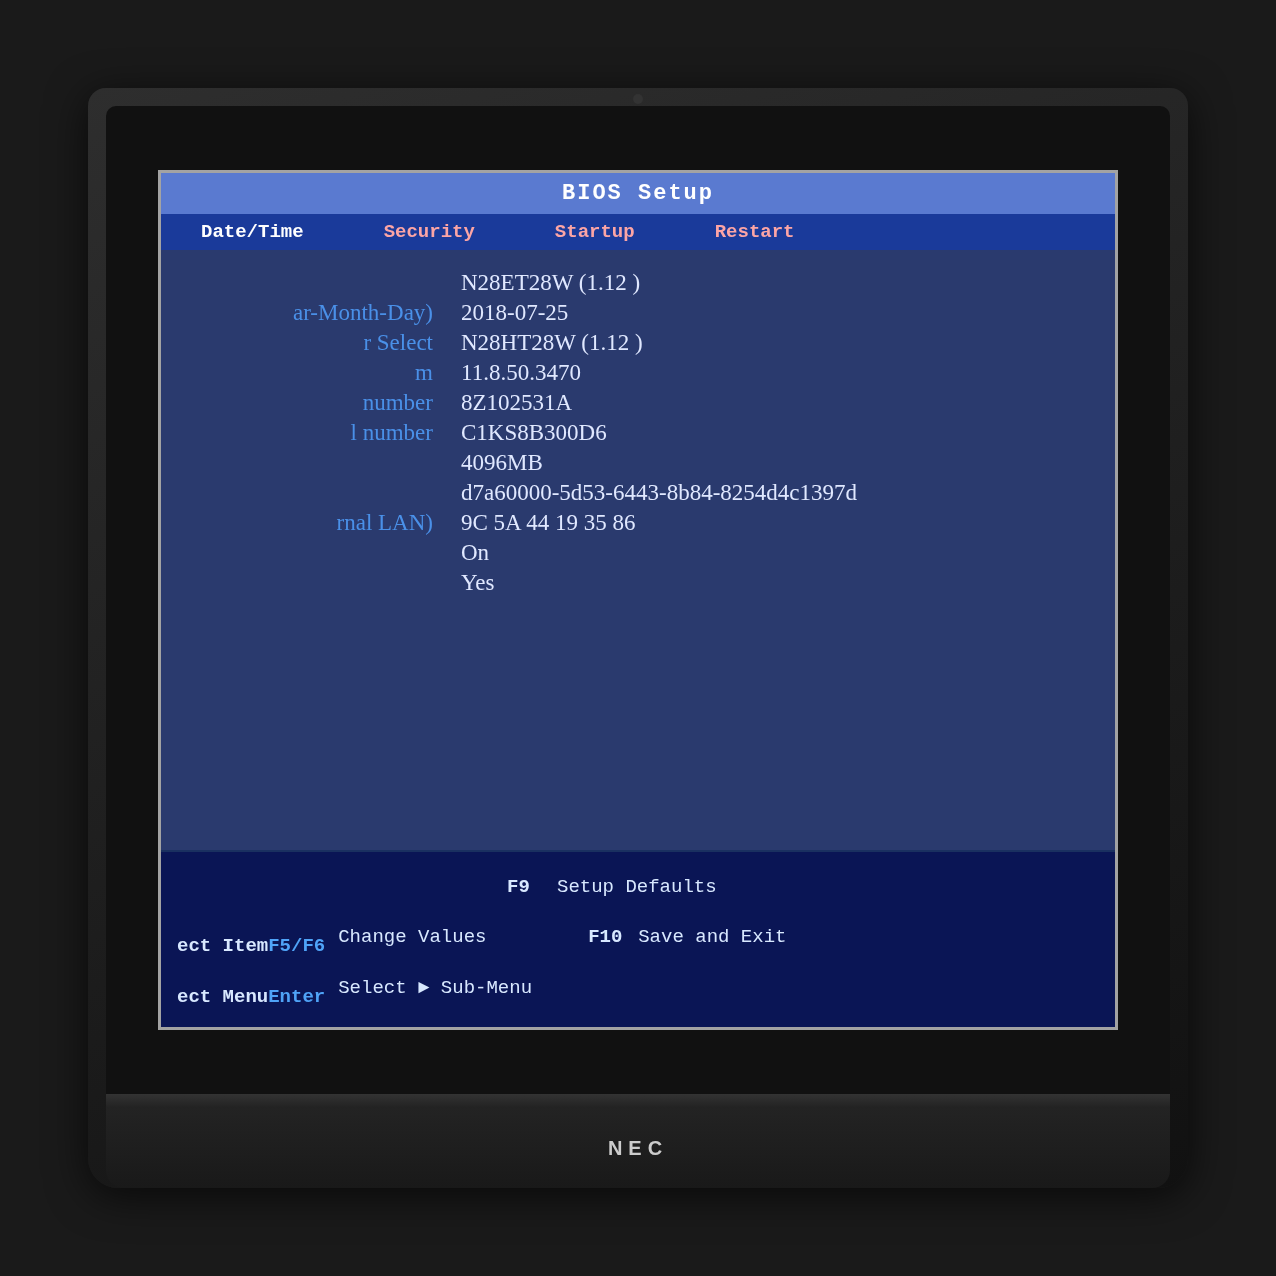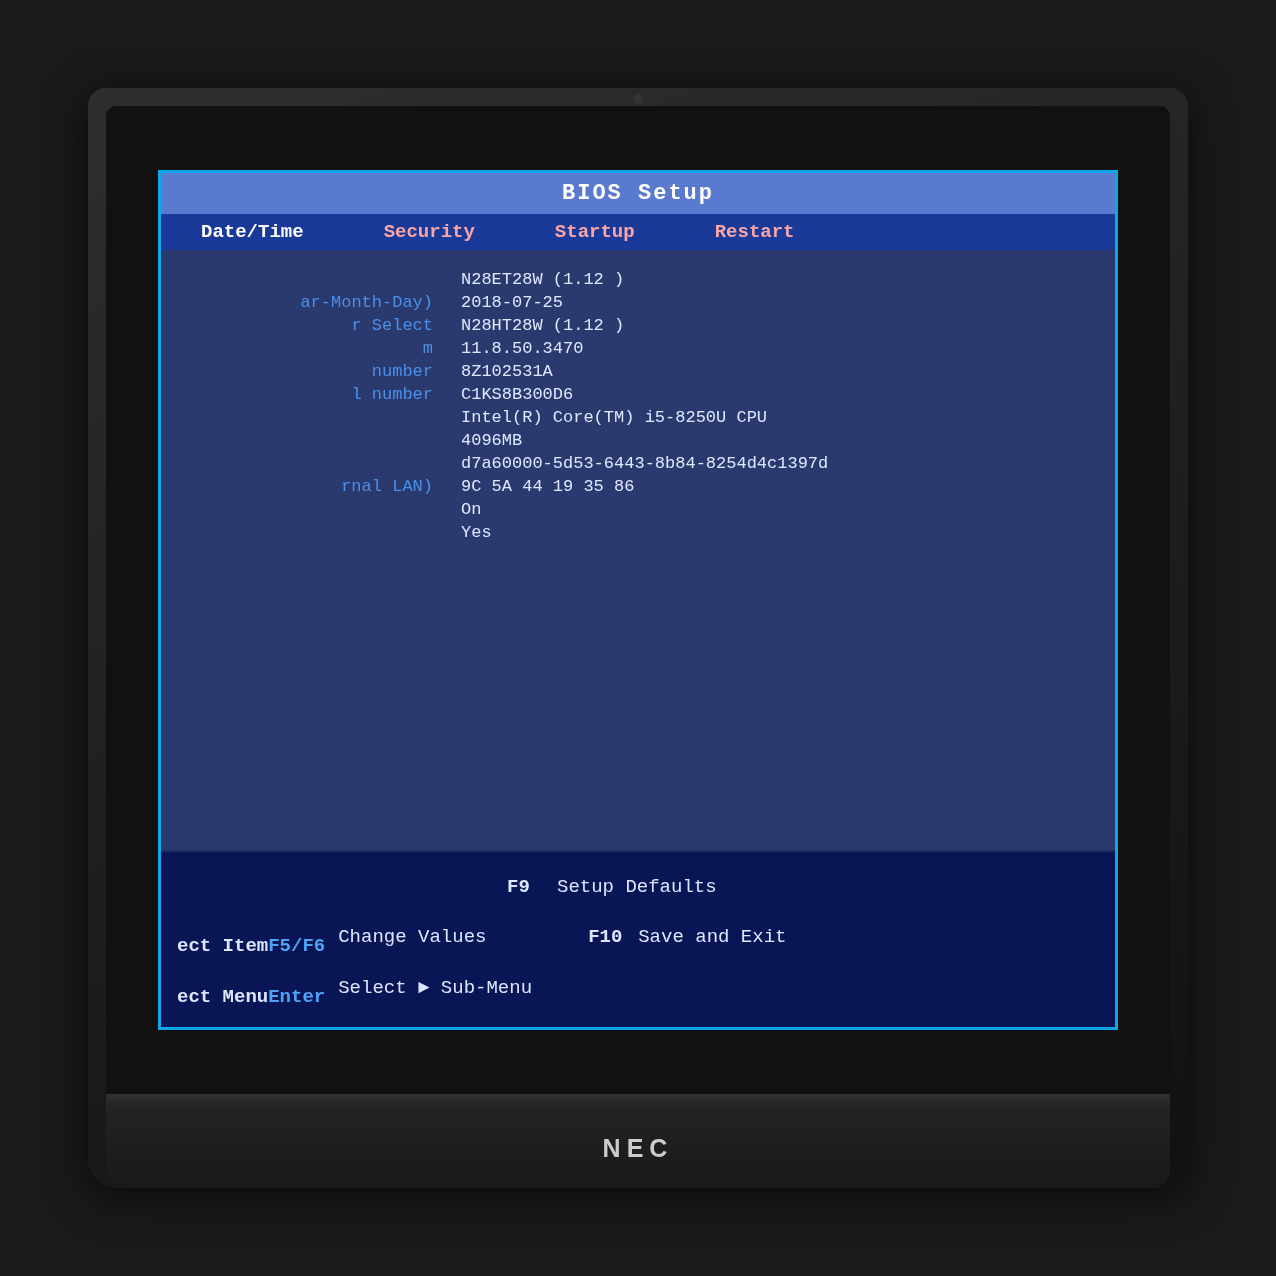--- a/index.html
+++ b/index.html
@@ -38,21 +38,21 @@
       align-items: center;
       justify-content: center;
       padding: 10px;
       position: relative;
     }
 
     .screen {
       width: 960px;
       height: 860px;
       background: #2a3a6e;
-      border: 3px solid #0ea5e9;
+      border: 3px solid #a3a3a3;
       position: relative;
       overflow: hidden;
       font-family: 'Courier New', monospace;
     }
 
     
     .bios-title {
       background: #5a7ad0;
       text-align: center;
       color: #fff;
@@ -90,21 +90,21 @@
       background: linear-gradient(180deg, #232323 0%, #191919 100%);
       border-radius: 0 0 18px 18px;
       display: flex;
       align-items: center;
       justify-content: center;
       position: relative;
     }
 
     .nec-logo {
       color: #ccc;
-      font-size: 25px;
+      font-size: 20px;
       font-family: Arial, sans-serif;
       font-weight: bold;
       letter-spacing: 6px;
     }
 
     .laptop-hinge {
       width: 100%;
       height: 14px;
       background: linear-gradient(180deg, #333 0%, #222 100%);
     }
@@ -126,22 +126,22 @@
       padding: 18px 0 0 0;
       flex: 1;
     }
 
     .info-table {
       width: 100%;
       border-collapse: collapse;
     }
 
     .info-table td {
-      font-family: Liberation Mono, monospace;
-      font-size: 17px;
+      font-family: Liberation Serif, serif;
+      font-size: 23px;
       padding: 2px 8px;
       vertical-align: top;
       margin-top: 23px;
     }
 
     .info-table .td-label {
       color: #4a90e8;
       text-align: right;
       width: 280px;
       white-space: nowrap;
@@ -238,24 +238,20 @@
                   <td class="td-label">m</td>
                   <td class="td-value">11.8.50.3470</td>
                 </tr>
                 <tr>
                   <td class="td-label">number</td>
                   <td class="td-value">8Z102531A</td>
                 </tr>
                 <tr>
                   <td class="td-label">l number</td>
                   <td class="td-value">C1KS8B300D6</td>
-                </tr>
-                <tr>
-                  <td class="td-label"></td>
-                  <td class="td-value">Intel(R)  Core(TM)  i5-8250U CPU</td>
                 </tr>
                 <tr>
                   <td class="td-label"></td>
                   <td class="td-value">4096MB</td>
                 </tr>
                 <tr>
                   <td class="td-label"></td>
                   <td class="td-value">d7a60000-5d53-6443-8b84-8254d4c1397d</td>
                 </tr>
                 <tr>

